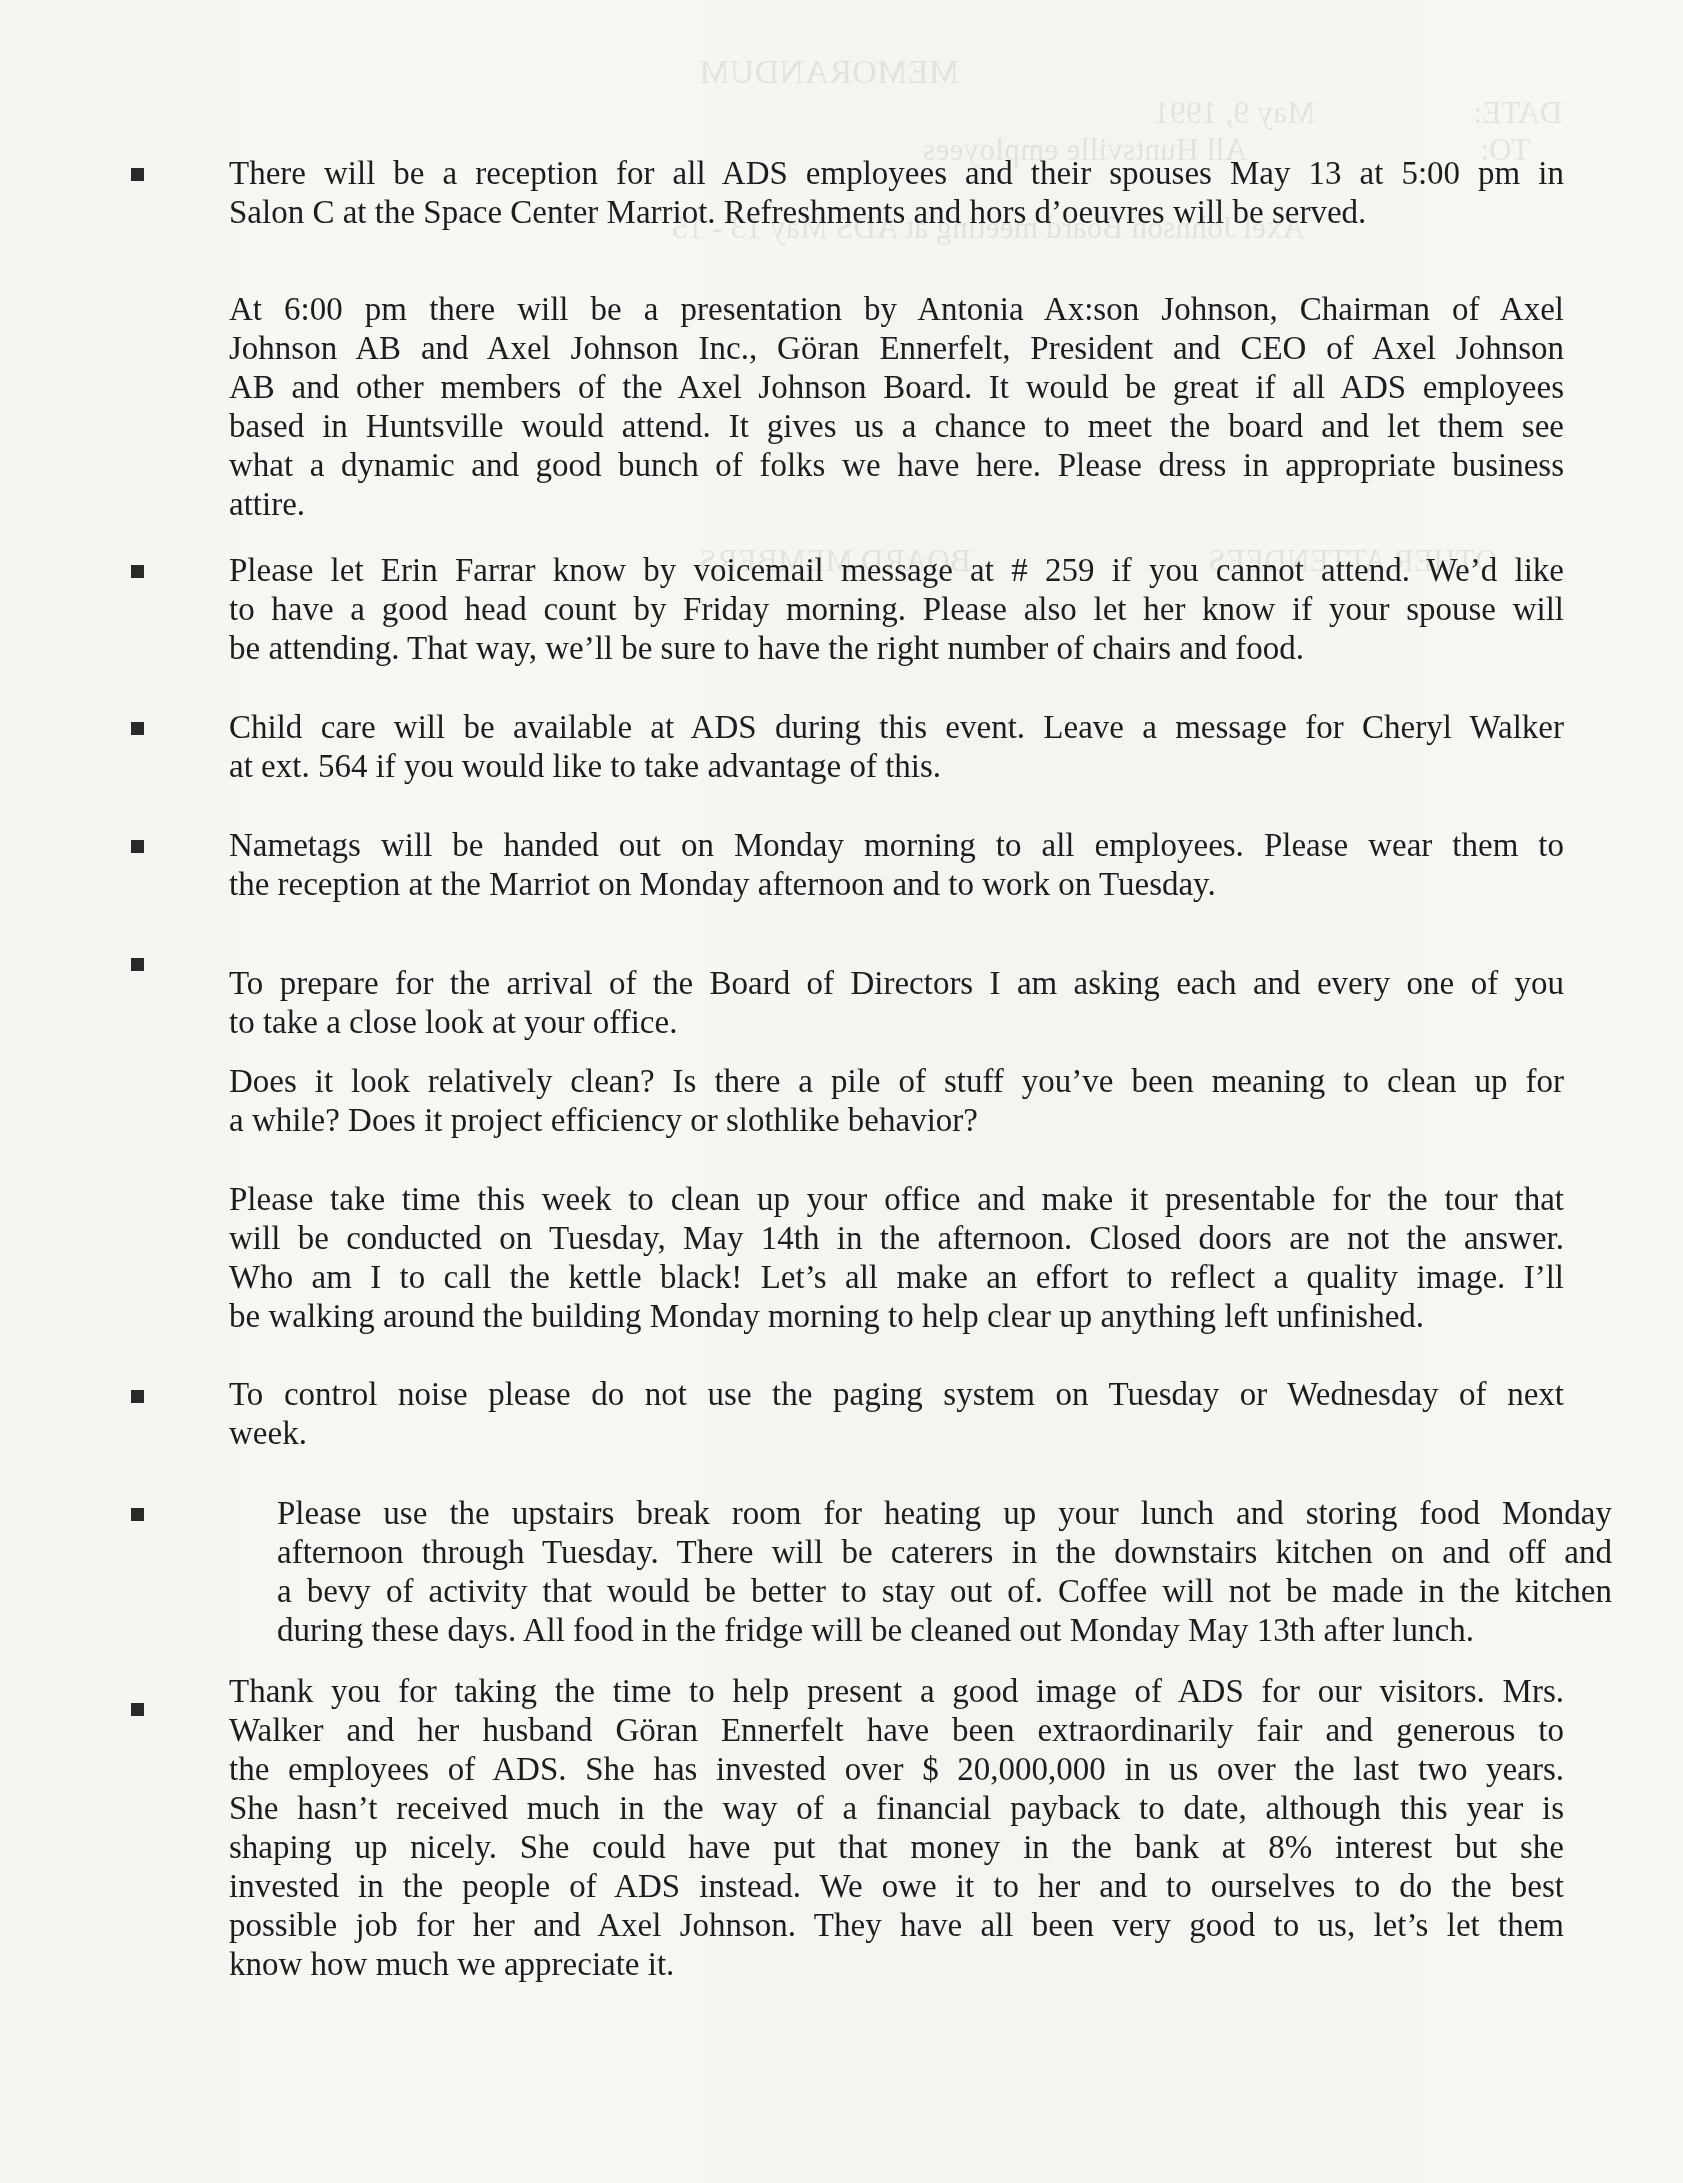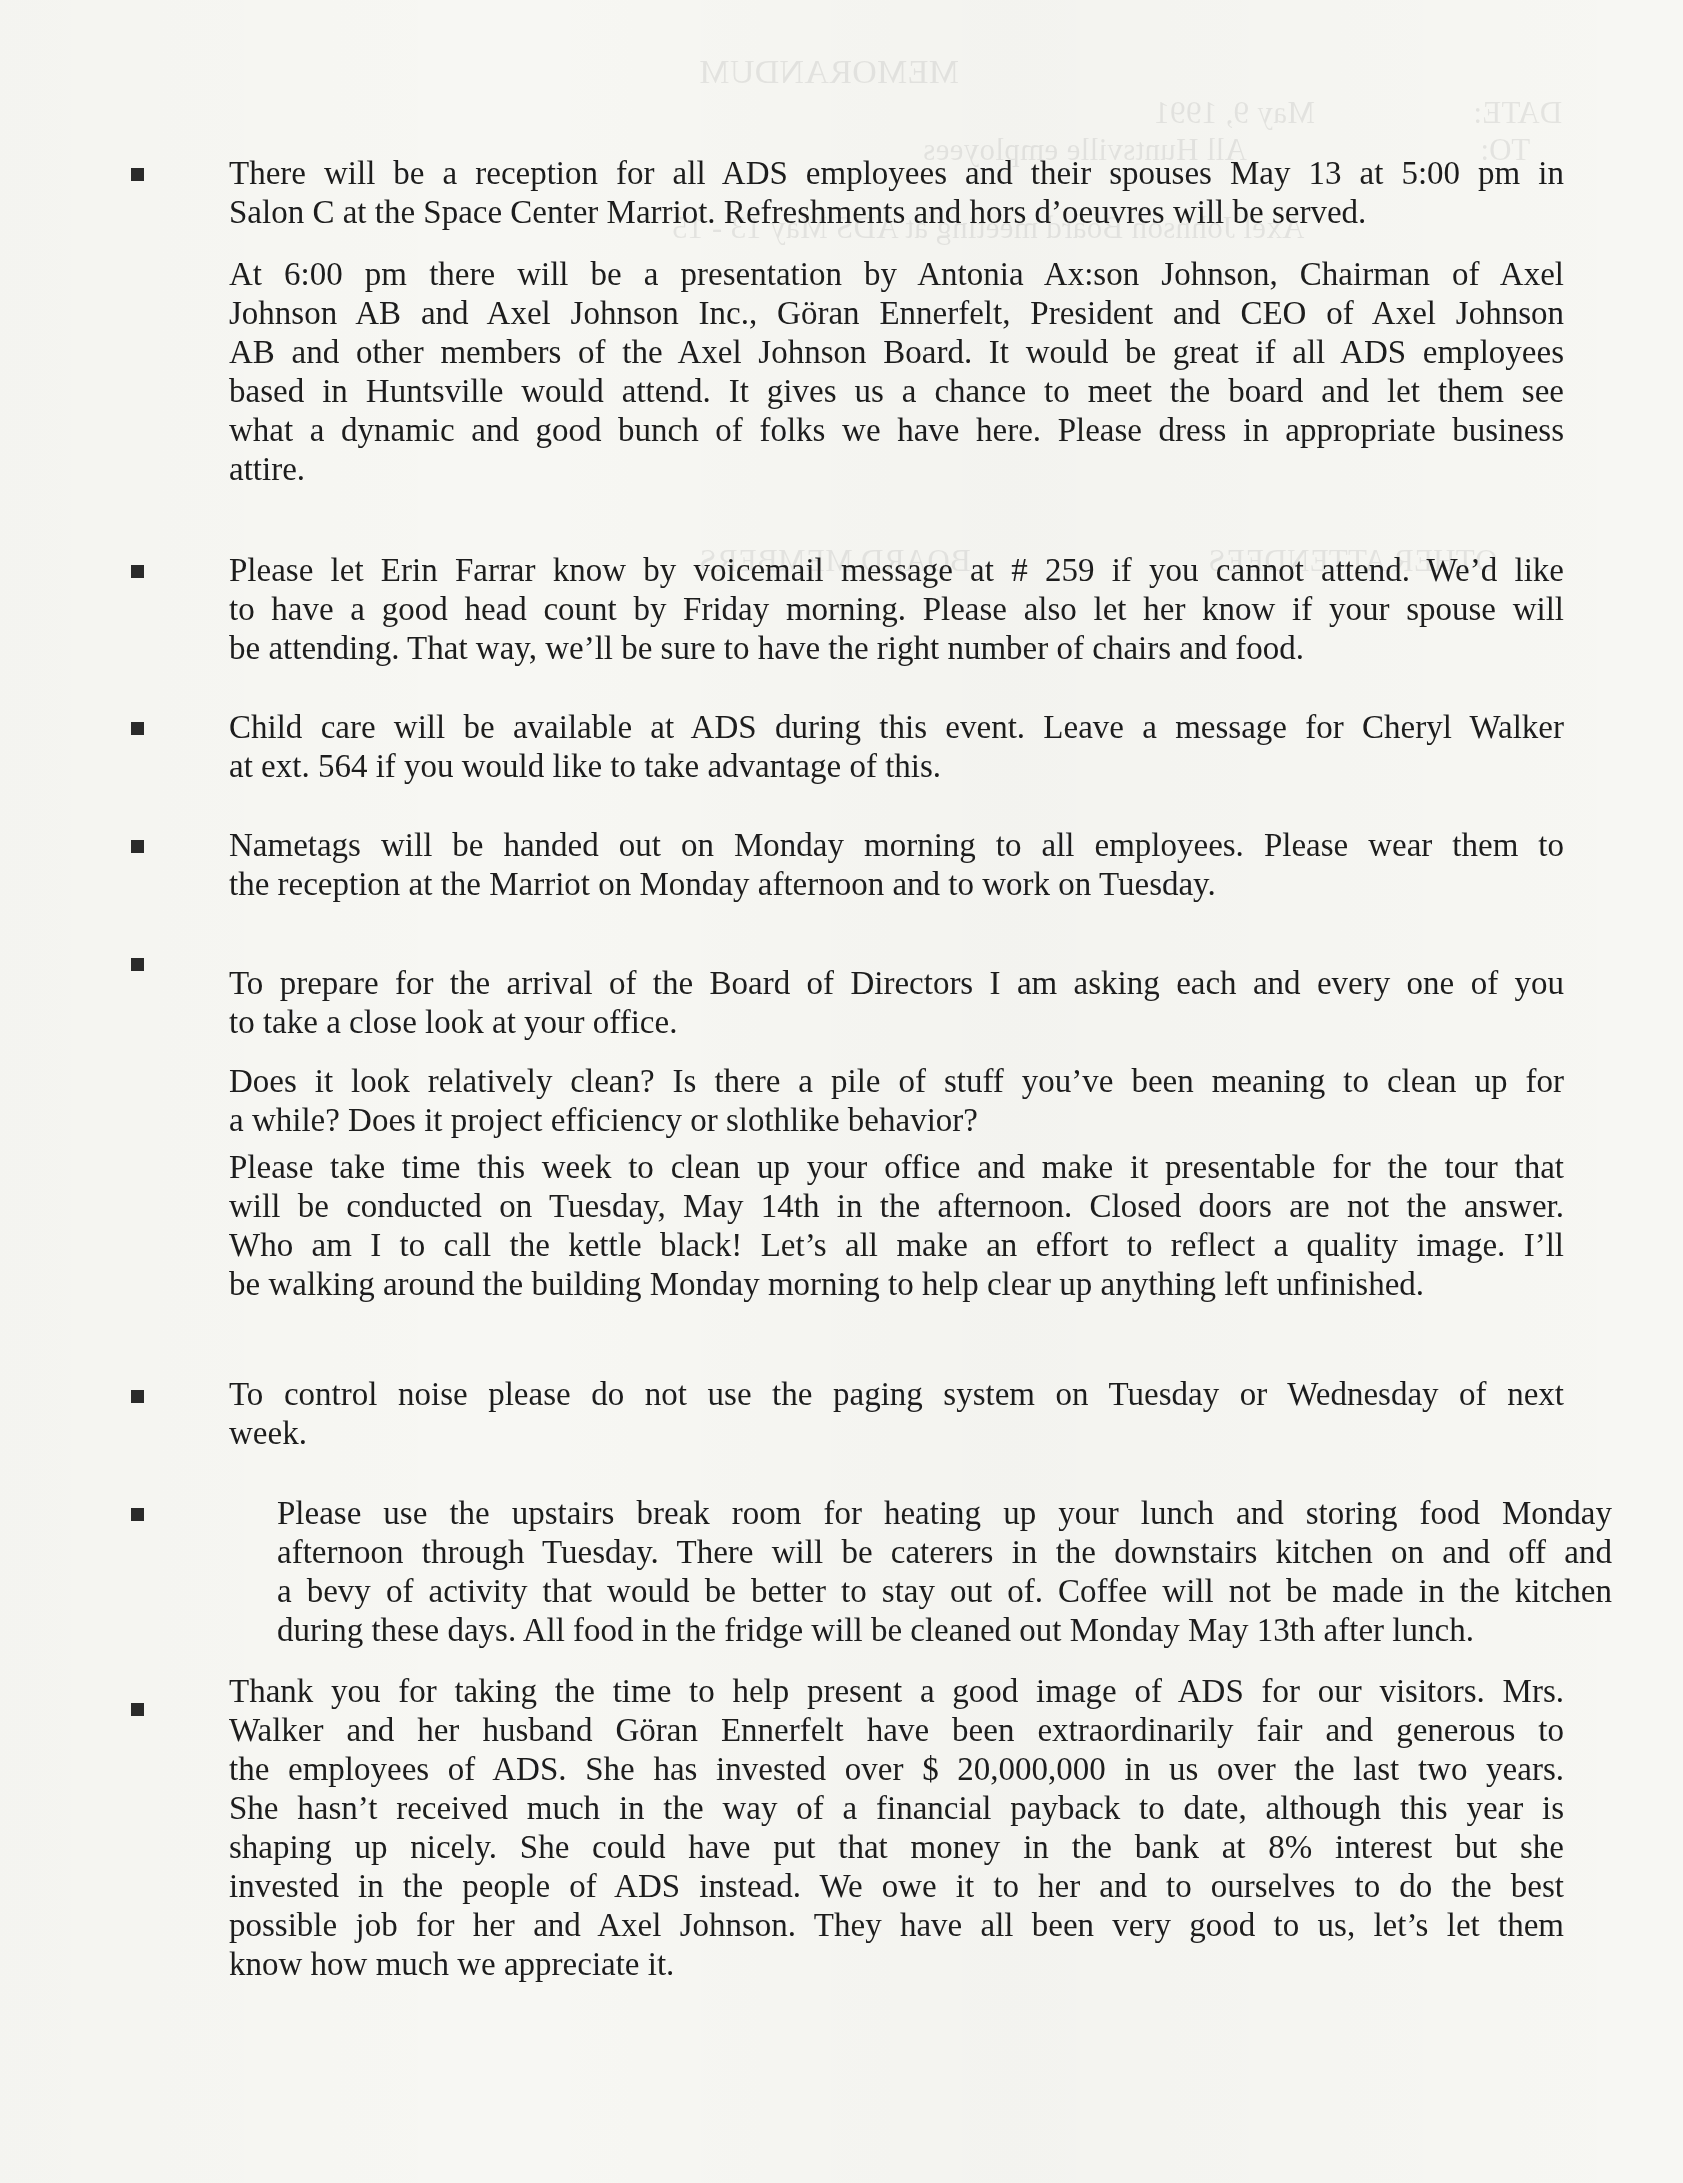--- a/index.html
+++ b/index.html
@@ -73,21 +73,21 @@
   <div class="bleed" style="left:923px; top:132px;">All Huntsville employees</div>
   <div class="bleed" style="left:672px; top:210px;">Axel Johnson Board meeting at ADS May 13 - 15</div>
   <div class="bleed" style="left:699px; top:543px;">BOARD MEMBERS</div>
   <div class="bleed" style="left:1208px; top:543px;">OTHER ATTENDEES</div>
 
   <div class="bullet" style="top:168px;"></div>
   <div class="para" style="top:154px;">
     <span class="line">There will be a reception for all ADS employees and their spouses May 13 at 5:00 pm in</span>
     <span class="line last">Salon C at the Space Center Marriot.  Refreshments and hors d’oeuvres will be served.</span>
   </div>
-  <div class="para" style="top:255px;">
+  <div class="para" style="top:290px;">
     <span class="line">At 6:00 pm there will be a presentation by Antonia Ax:son Johnson, Chairman of Axel</span>
     <span class="line">Johnson AB and Axel Johnson Inc., Göran Ennerfelt, President and CEO of Axel Johnson</span>
     <span class="line">AB and other members of the Axel Johnson Board.  It would be great if all ADS employees</span>
     <span class="line">based in Huntsville would attend.  It gives us a chance to meet the board and let them see</span>
     <span class="line">what a dynamic and good bunch of folks we have here.  Please dress in appropriate business</span>
     <span class="line last">attire.</span>
   </div>
 
   <div class="bullet" style="top:565px;"></div>
   <div class="para" style="top:551px;">
@@ -110,21 +110,21 @@
 
   <div class="bullet" style="top:958px;"></div>
   <div class="para" style="top:964px;">
     <span class="line">To prepare for the arrival of the Board of Directors I am asking each and every one of you</span>
     <span class="line last">to take a close look at your office.</span>
   </div>
   <div class="para" style="top:1062px;">
     <span class="line">Does it look relatively clean?  Is there a pile of stuff you’ve been meaning to clean up for</span>
     <span class="line last">a while? Does it project efficiency or slothlike behavior?</span>
   </div>
-  <div class="para" style="top:1148px;">
+  <div class="para" style="top:1180px;">
     <span class="line">Please take time this week to clean up your office and make it presentable for the tour that</span>
     <span class="line">will be conducted on Tuesday, May 14th in the afternoon.  Closed doors are not the answer.</span>
     <span class="line">Who am I to call the kettle black!  Let’s all make an effort to reflect a quality image.  I’ll</span>
     <span class="line last">be walking around the building Monday morning to help clear up anything left unfinished.</span>
   </div>
 
   <div class="bullet" style="top:1390px;"></div>
   <div class="para" style="top:1375px;">
     <span class="line">To control noise please do not use the paging system on Tuesday or Wednesday of next</span>
     <span class="line last">week.</span>

